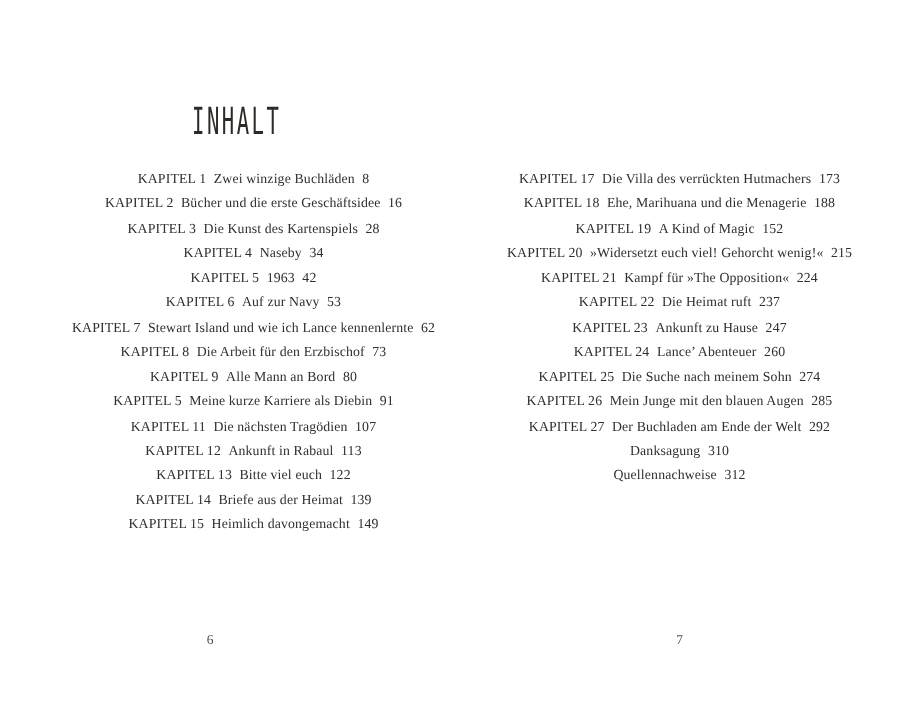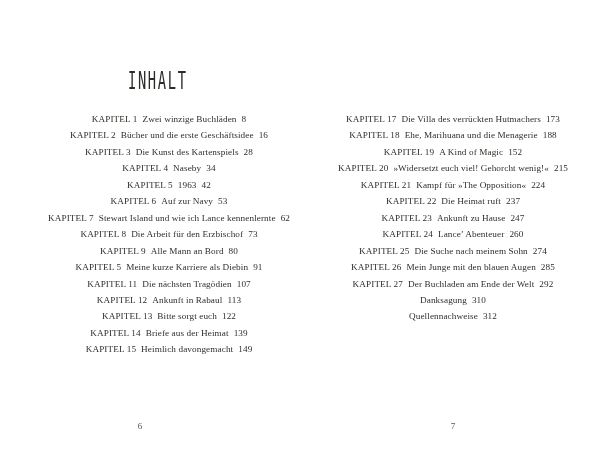--- a/index.html
+++ b/index.html
@@ -109,21 +109,21 @@
 
     <div class="entry">
       <span class="label">KAPITEL 11</span><span class="title">Die nächsten Tragödien</span><span class="num">107</span>
     </div>
 
     <div class="entry">
       <span class="label">KAPITEL 12</span><span class="title">Ankunft in Rabaul</span><span class="num">113</span>
     </div>
 
     <div class="entry">
-      <span class="label">KAPITEL 13</span><span class="title">Bitte sorgt euch</span><span class="num">122</span>
+      <span class="label">KAPITEL 13</span><span class="title">Bitte viel euch</span><span class="num">122</span>
     </div>
 
     <div class="entry">
       <span class="label">KAPITEL 14</span><span class="title">Briefe aus der Heimat</span><span class="num">139</span>
     </div>
 
     <div class="entry">
       <span class="label">KAPITEL 15</span><span class="title">Heimlich davongemacht</span><span class="num">149</span>
     </div>
   </div>

